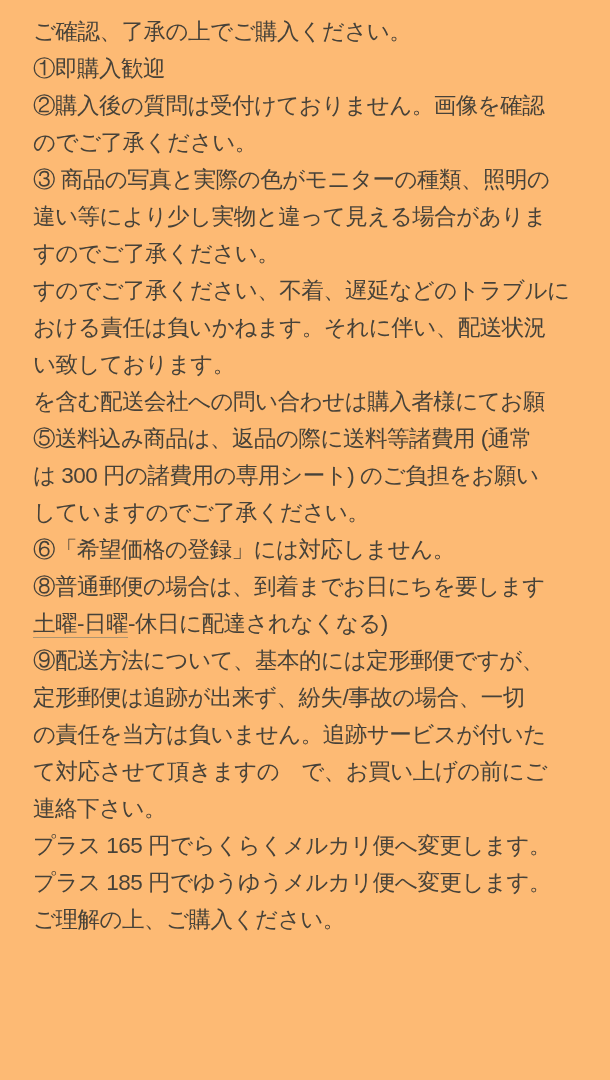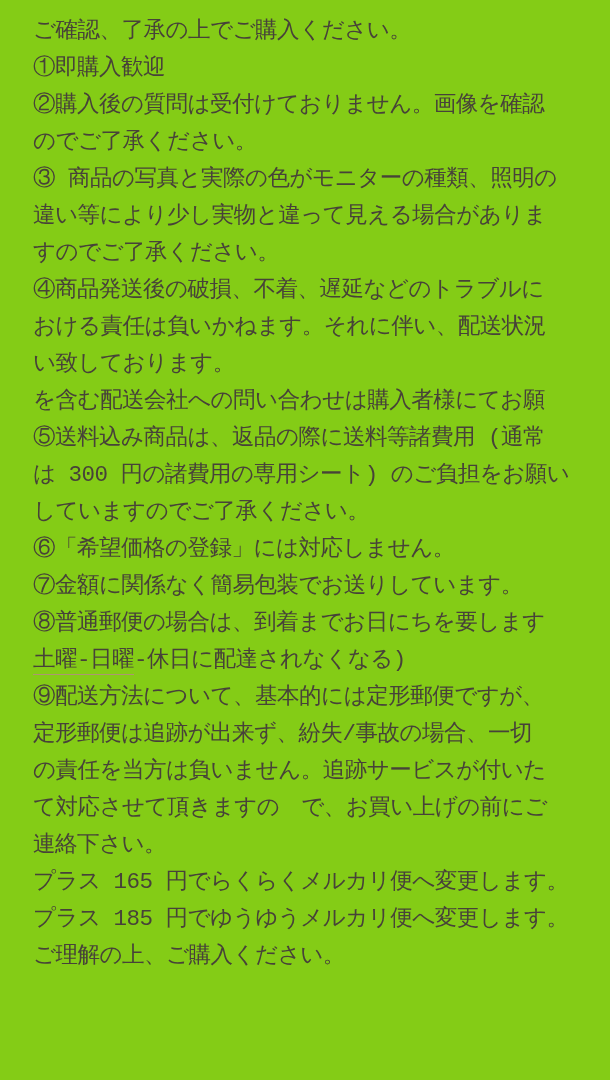--- a/index.html
+++ b/index.html
@@ -4,23 +4,23 @@
 <style>
   html, body {
     margin: 0;
     padding: 0;
     background: #fcf2e1;
   }
   .page {
     position: relative;
     width: 610px;
     height: 1080px;
-    background: #84cc16;
+    background: #fdba74;
     overflow: hidden;
-    font-family: Liberation Mono, monospace;
+    font-family: Liberation Sans, sans-serif;
     color: #474239;
   }
   .content {
     padding: 13px 28px 0 33px;
   }
   .line {
     font-size: 22.5px;
     line-height: 37px;
     height: 37px;
     letter-spacing: -0.5px;
@@ -37,29 +37,28 @@
 
 <div class="page">
   <div class="content">
     <div class="line">ご確認、了承の上でご購入ください。</div>
     <div class="line">①即購入歓迎</div>
     <div class="line">②購入後の質問は受付けておりません。画像を確認</div>
     <div class="line">のでご了承ください。</div>
     <div class="line">③ 商品の写真と実際の色がモニターの種類、照明の</div>
     <div class="line">違い等により少し実物と違って見える場合がありま</div>
     <div class="line">すのでご了承ください。</div>
-    <div class="line">④商品発送後の破損、不着、遅延などのトラブルに</div>
+    <div class="line">すのでご了承ください、不着、遅延などのトラブルに</div>
     <div class="line">おける責任は負いかねます。それに伴い、配送状況</div>
     <div class="line">い致しております。</div>
     <div class="line">を含む配送会社への問い合わせは購入者様にてお願</div>
     <div class="line">⑤送料込み商品は、返品の際に送料等諸費用 (通常</div>
     <div class="line">は 300 円の諸費用の専用シート) のご負担をお願い</div>
     <div class="line">していますのでご了承ください。</div>
     <div class="line">⑥「希望価格の登録」には対応しません。</div>
-    <div class="line">⑦金額に関係なく簡易包装でお送りしています。</div>
     <div class="line">⑧普通郵便の場合は、到着までお日にちを要します</div>
     <div class="line"><span class="underlined">土曜-日曜</span><span>-休日に配達されなくなる)</span></div>
     <div class="line">⑨配送方法について、基本的には定形郵便ですが、</div>
     <div class="line">定形郵便は追跡が出来ず、紛失/事故の場合、一切</div>
     <div class="line">の責任を当方は負いません。追跡サービスが付いた</div>
     <div class="line">て対応させて頂きますの　で、お買い上げの前にご</div>
     <div class="line">連絡下さい。</div>
     <div class="line">プラス 165 円でらくらくメルカリ便へ変更します。</div>
     <div class="line">プラス 185 円でゆうゆうメルカリ便へ変更します。</div>
     <div class="line">ご理解の上、ご購入ください。</div>

